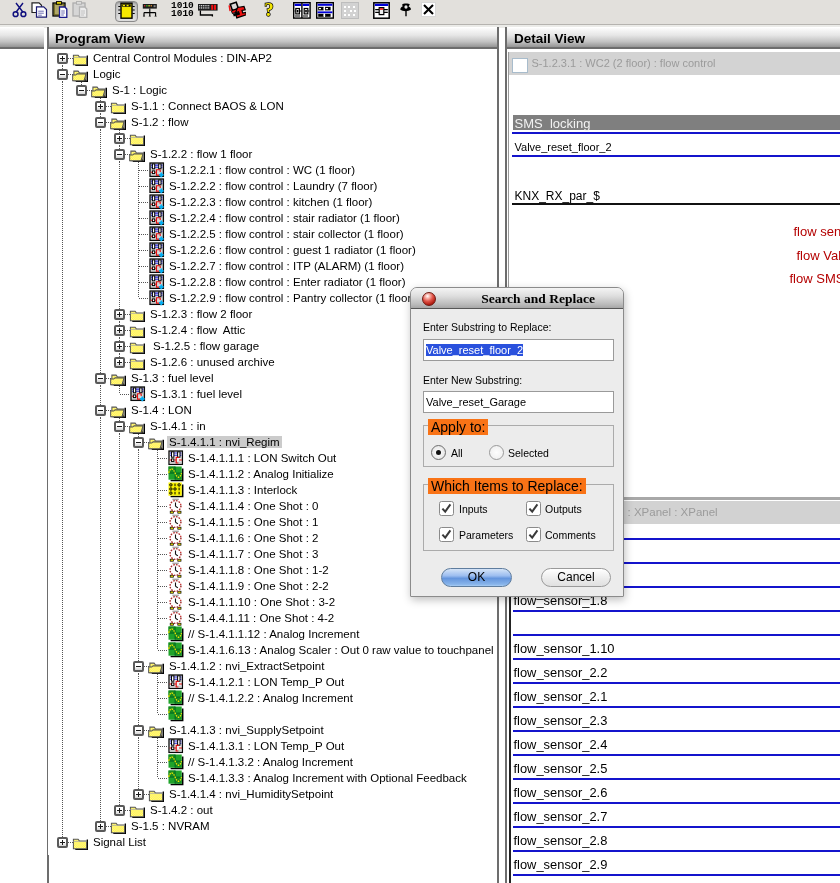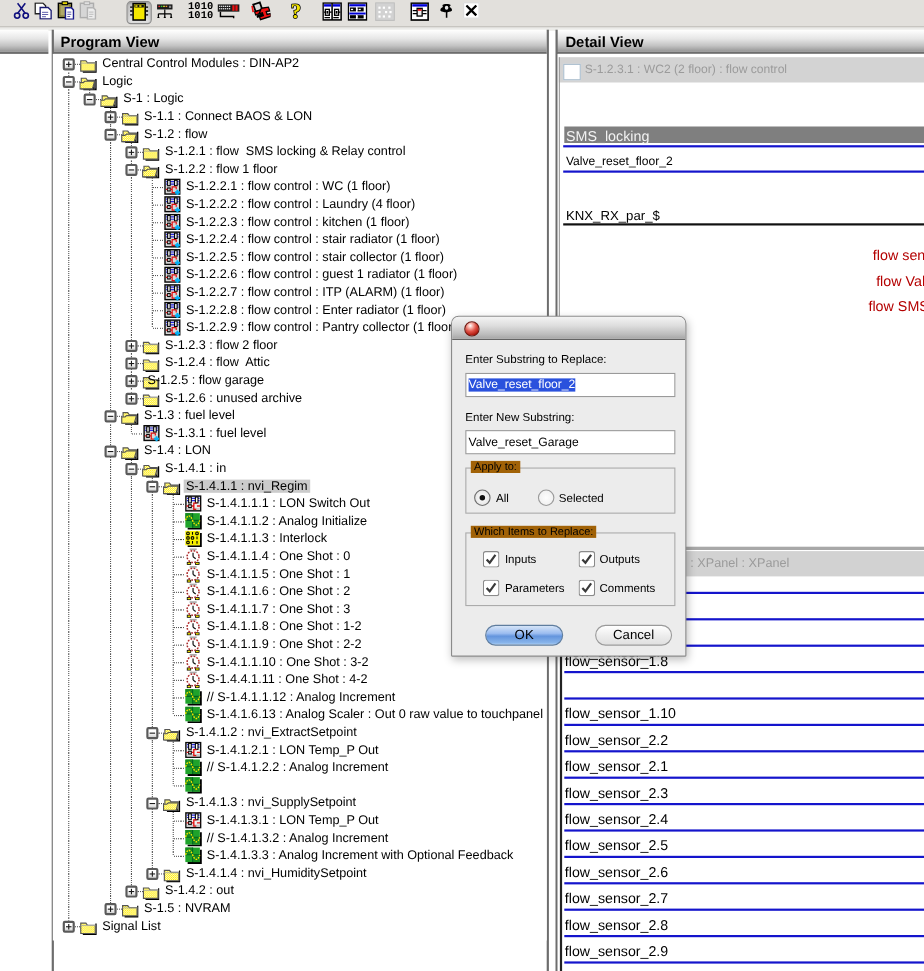--- a/index.html
+++ b/index.html
@@ -21,21 +21,21 @@
 
 .dtx{font-size:13px;white-space:pre;color:#000}
 .bln{height:2px;background:#1414cc}
 
 #dlg{left:410px;top:287px;width:214px;height:310px;background:#ececec;border:1px solid #8b8b8b;border-radius:7px 7px 1px 1px;box-shadow:1px 3px 8px rgba(0,0,0,0.25);z-index:50}
 #dlgt{left:0;top:0;right:0;height:21px;background:linear-gradient(to bottom,#f4f4f4 0%,#dedede 40%,#bcbcbc 80%,#a6a6a6 100%);border-bottom:1px solid #565656;border-radius:6px 6px 0 0}
 #ball{left:11px;top:4px;width:14px;height:14px;border-radius:50%;border:1px solid #6e1a12;background:radial-gradient(circle at 38% 26%,#ffffff 0%,#f8b7ae 18%,#e05448 45%,#b01b10 75%,#7a0e07 100%)}
 .dlab{font-size:10.5px;color:#000}
 .dinp{background:#fff;border:1px solid #9a9a9a;font-size:11px;line-height:20px;padding-left:2px;white-space:pre}
 .grp{border:1px solid #ababab}
-.glab{font-size:10px;background:#a16207;padding:0 3px}
+.glab{font-size:14px;background:#f97316;padding:0 3px}
 .cb{width:15px;height:15px}
 .btn{height:19px;border-radius:10px;font-size:12px;text-align:center;line-height:17px}
 </style></head><body>
 <div id="page">
 
 <svg width="0" height="0" style="position:absolute">
 <defs>
 <pattern id="chk" width="2" height="2" patternUnits="userSpaceOnUse">
  <rect width="2" height="2" fill="#fffbd8"></rect>
           <rect width="1" height="1" fill="#ffee00"></rect>
@@ -301,21 +301,20 @@
 <div class="a vline" style="left:71px;top:81px;height:3px"></div>
 <div class="a vline" style="left:71px;top:94px;height:3px"></div>
 <div class="a hline" style="left:77px;top:89px;width:5px"></div>
 <div class="a pm" style="left:66px;top:84px">
         <div style="left:1px;right:1px;top:2.8px;height:1.6px"></div>
         <div style="top:1px;bottom:1px;left:2.8px;width:1.6px"></div>
       </div>
 <svg class="ti" style="left:81px;top:81.5px" width="17" height="15">
         <use href="#fold_c"></use>
       </svg>
-<div class="a tx" style="left:102px;top:81px"><span class="t">S-1.2.1 : flow  SMS locking &amp; Relay control</span></div>
 <div class="a vline" style="left:14px;top:97px;height:16px"></div>
 <div class="a vline" style="left:52px;top:97px;height:16px"></div>
 <div class="a vline" style="left:71px;top:97px;height:3px"></div>
 <div class="a vline" style="left:71px;top:110px;height:3px"></div>
 <div class="a hline" style="left:77px;top:105px;width:5px"></div>
 <div class="a pm" style="left:66px;top:100px">
         <div style="left:1px;right:1px;top:2.8px;height:1.6px"></div>
       </div>
 <svg class="ti" style="left:81px;top:97.5px" width="17" height="15">
         <use href="#fold_o"></use>
@@ -333,21 +332,21 @@
 <div class="a tx" style="left:121px;top:113px"><span class="t">S-1.2.2.1 : flow control : WC (1 floor)</span></div>
 <div class="a vline" style="left:14px;top:129px;height:16px"></div>
 <div class="a vline" style="left:52px;top:129px;height:16px"></div>
 <div class="a vline" style="left:71px;top:129px;height:16px"></div>
 <div class="a vline" style="left:90px;top:129px;height:8px"></div>
 <div class="a vline" style="left:90px;top:137px;height:8px"></div>
 <div class="a hline" style="left:91px;top:137px;width:10px"></div>
 <svg class="ti" style="left:101px;top:129px" width="16" height="16">
         <use href="#ic_macro"></use>
       </svg>
-<div class="a tx" style="left:121px;top:129px"><span class="t">S-1.2.2.2 : flow control : Laundry (4 floor)</span></div>
+<div class="a tx" style="left:121px;top:129px"><span class="t">S-1.2.2.2 : flow control : Laundry (7 floor)</span></div>
 <div class="a vline" style="left:14px;top:145px;height:16px"></div>
 <div class="a vline" style="left:52px;top:145px;height:16px"></div>
 <div class="a vline" style="left:71px;top:145px;height:16px"></div>
 <div class="a vline" style="left:90px;top:145px;height:8px"></div>
 <div class="a vline" style="left:90px;top:153px;height:8px"></div>
 <div class="a hline" style="left:91px;top:153px;width:10px"></div>
 <svg class="ti" style="left:101px;top:145px" width="16" height="16">
         <use href="#ic_macro"></use>
       </svg>
 <div class="a tx" style="left:121px;top:145px"><span class="t">S-1.2.2.3 : flow control : kitchen (1 floor)</span></div>
@@ -441,21 +440,21 @@
 <div class="a vline" style="left:71px;top:289px;height:3px"></div>
 <div class="a vline" style="left:71px;top:302px;height:3px"></div>
 <div class="a hline" style="left:77px;top:297px;width:5px"></div>
 <div class="a pm" style="left:66px;top:292px">
         <div style="left:1px;right:1px;top:2.8px;height:1.6px"></div>
         <div style="top:1px;bottom:1px;left:2.8px;width:1.6px"></div>
       </div>
 <svg class="ti" style="left:81px;top:289.5px" width="17" height="15">
         <use href="#fold_c"></use>
       </svg>
-<div class="a tx" style="left:86px;top:289px"><span class="t">S-1.2.5 : flow garage</span></div>
+<div class="a tx" style="left:105px;top:289px"><span class="t">S-1.2.5 : flow garage</span></div>
 <div class="a vline" style="left:14px;top:305px;height:16px"></div>
 <div class="a vline" style="left:52px;top:305px;height:16px"></div>
 <div class="a vline" style="left:71px;top:305px;height:3px"></div>
 <div class="a hline" style="left:77px;top:313px;width:5px"></div>
 <div class="a pm" style="left:66px;top:308px">
         <div style="left:1px;right:1px;top:2.8px;height:1.6px"></div>
         <div style="top:1px;bottom:1px;left:2.8px;width:1.6px"></div>
       </div>
 <svg class="ti" style="left:81px;top:305.5px" width="17" height="15">
         <use href="#fold_c"></use>
@@ -840,20 +839,21 @@
 <div class="a bln" style="left:6px;top:777px;right:0"></div>
 <div class="a dtx" style="left:7px;top:760px;font-size:12.9px">flow_sensor_2.7</div>
 <div class="a bln" style="left:6px;top:801px;right:0"></div>
 <div class="a dtx" style="left:7px;top:784px;font-size:12.9px">flow_sensor_2.8</div>
 <div class="a bln" style="left:6px;top:825px;right:0"></div>
 <div class="a dtx" style="left:7px;top:808px;font-size:12.9px">flow_sensor_2.9</div>
 </div>
 <div class="a" id="dlg">
 <div class="a" id="dlgt"></div>
       <div class="a" id="ball"></div>
+<div class="a" style="left:0;right:0;top:3px;text-align:center;font-family:'Liberation Serif',serif;font-weight:bold;font-size:13.5px;padding-left:42px">Search and Replace</div>
 <div class="a dlab" style="left:12px;top:33px">Enter Substring to Replace:</div>
 <div class="a dinp" style="left:12px;top:51px;width:191px;height:22px"><span style="background:#2a51dd;color:#fff">Valve_reset_floor_2</span></div>
 <div class="a dlab" style="left:12px;top:86px">Enter New Substring:</div>
 <div class="a dinp" style="left:12px;top:103px;width:191px;height:22px">Valve_reset_Garage</div>
 <div class="a grp" style="left:12px;top:137px;width:191px;height:42px"></div>
 <div class="a glab" style="left:17px;top:131px">Apply to:</div>
 <div class="a" style="left:20px;top:157px;width:15px;height:15px;border-radius:50%;border:1.5px solid #6e6e6e;background:radial-gradient(#ffffff,#dedede)"></div>
 <div class="a" style="left:25px;top:162px;width:5px;height:5px;border-radius:50%;background:#111"></div>
 <div class="a dlab" style="left:40px;top:159px">All</div>
 <div class="a" style="left:78px;top:157px;width:15px;height:15px;border-radius:50%;border:1.5px solid #9a9a9a;background:radial-gradient(#fdfdfd,#ececec)"></div>

